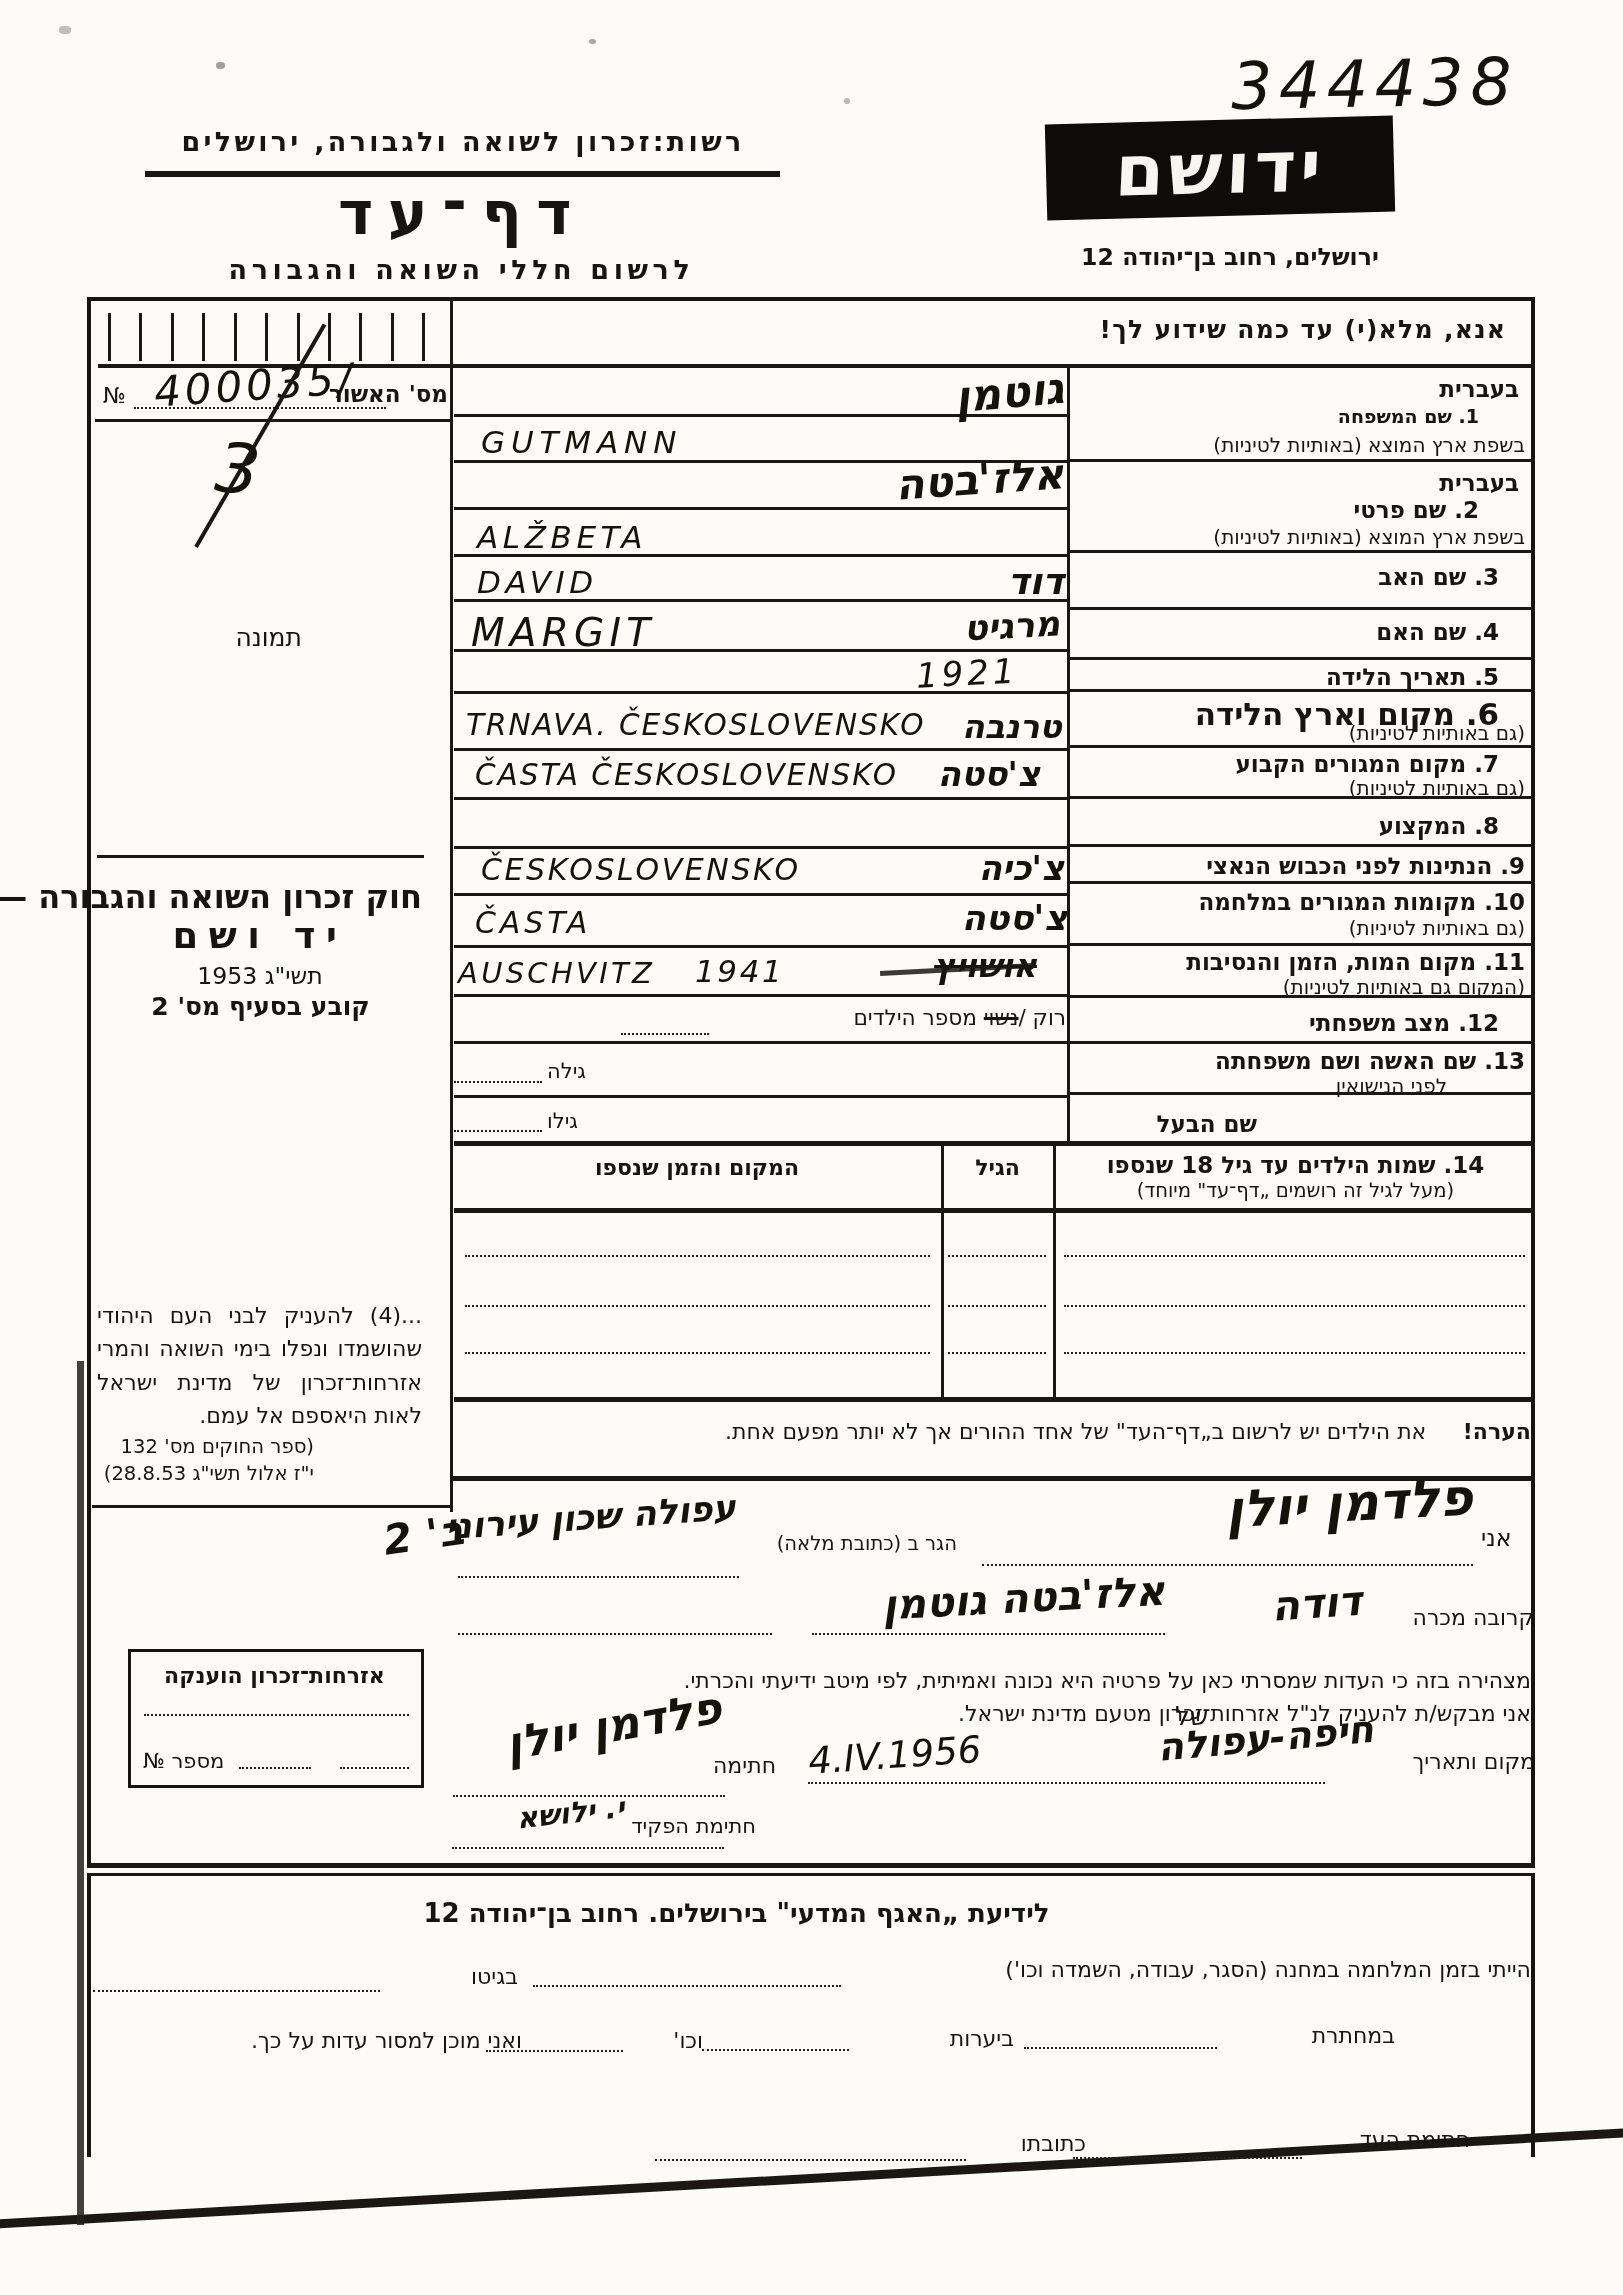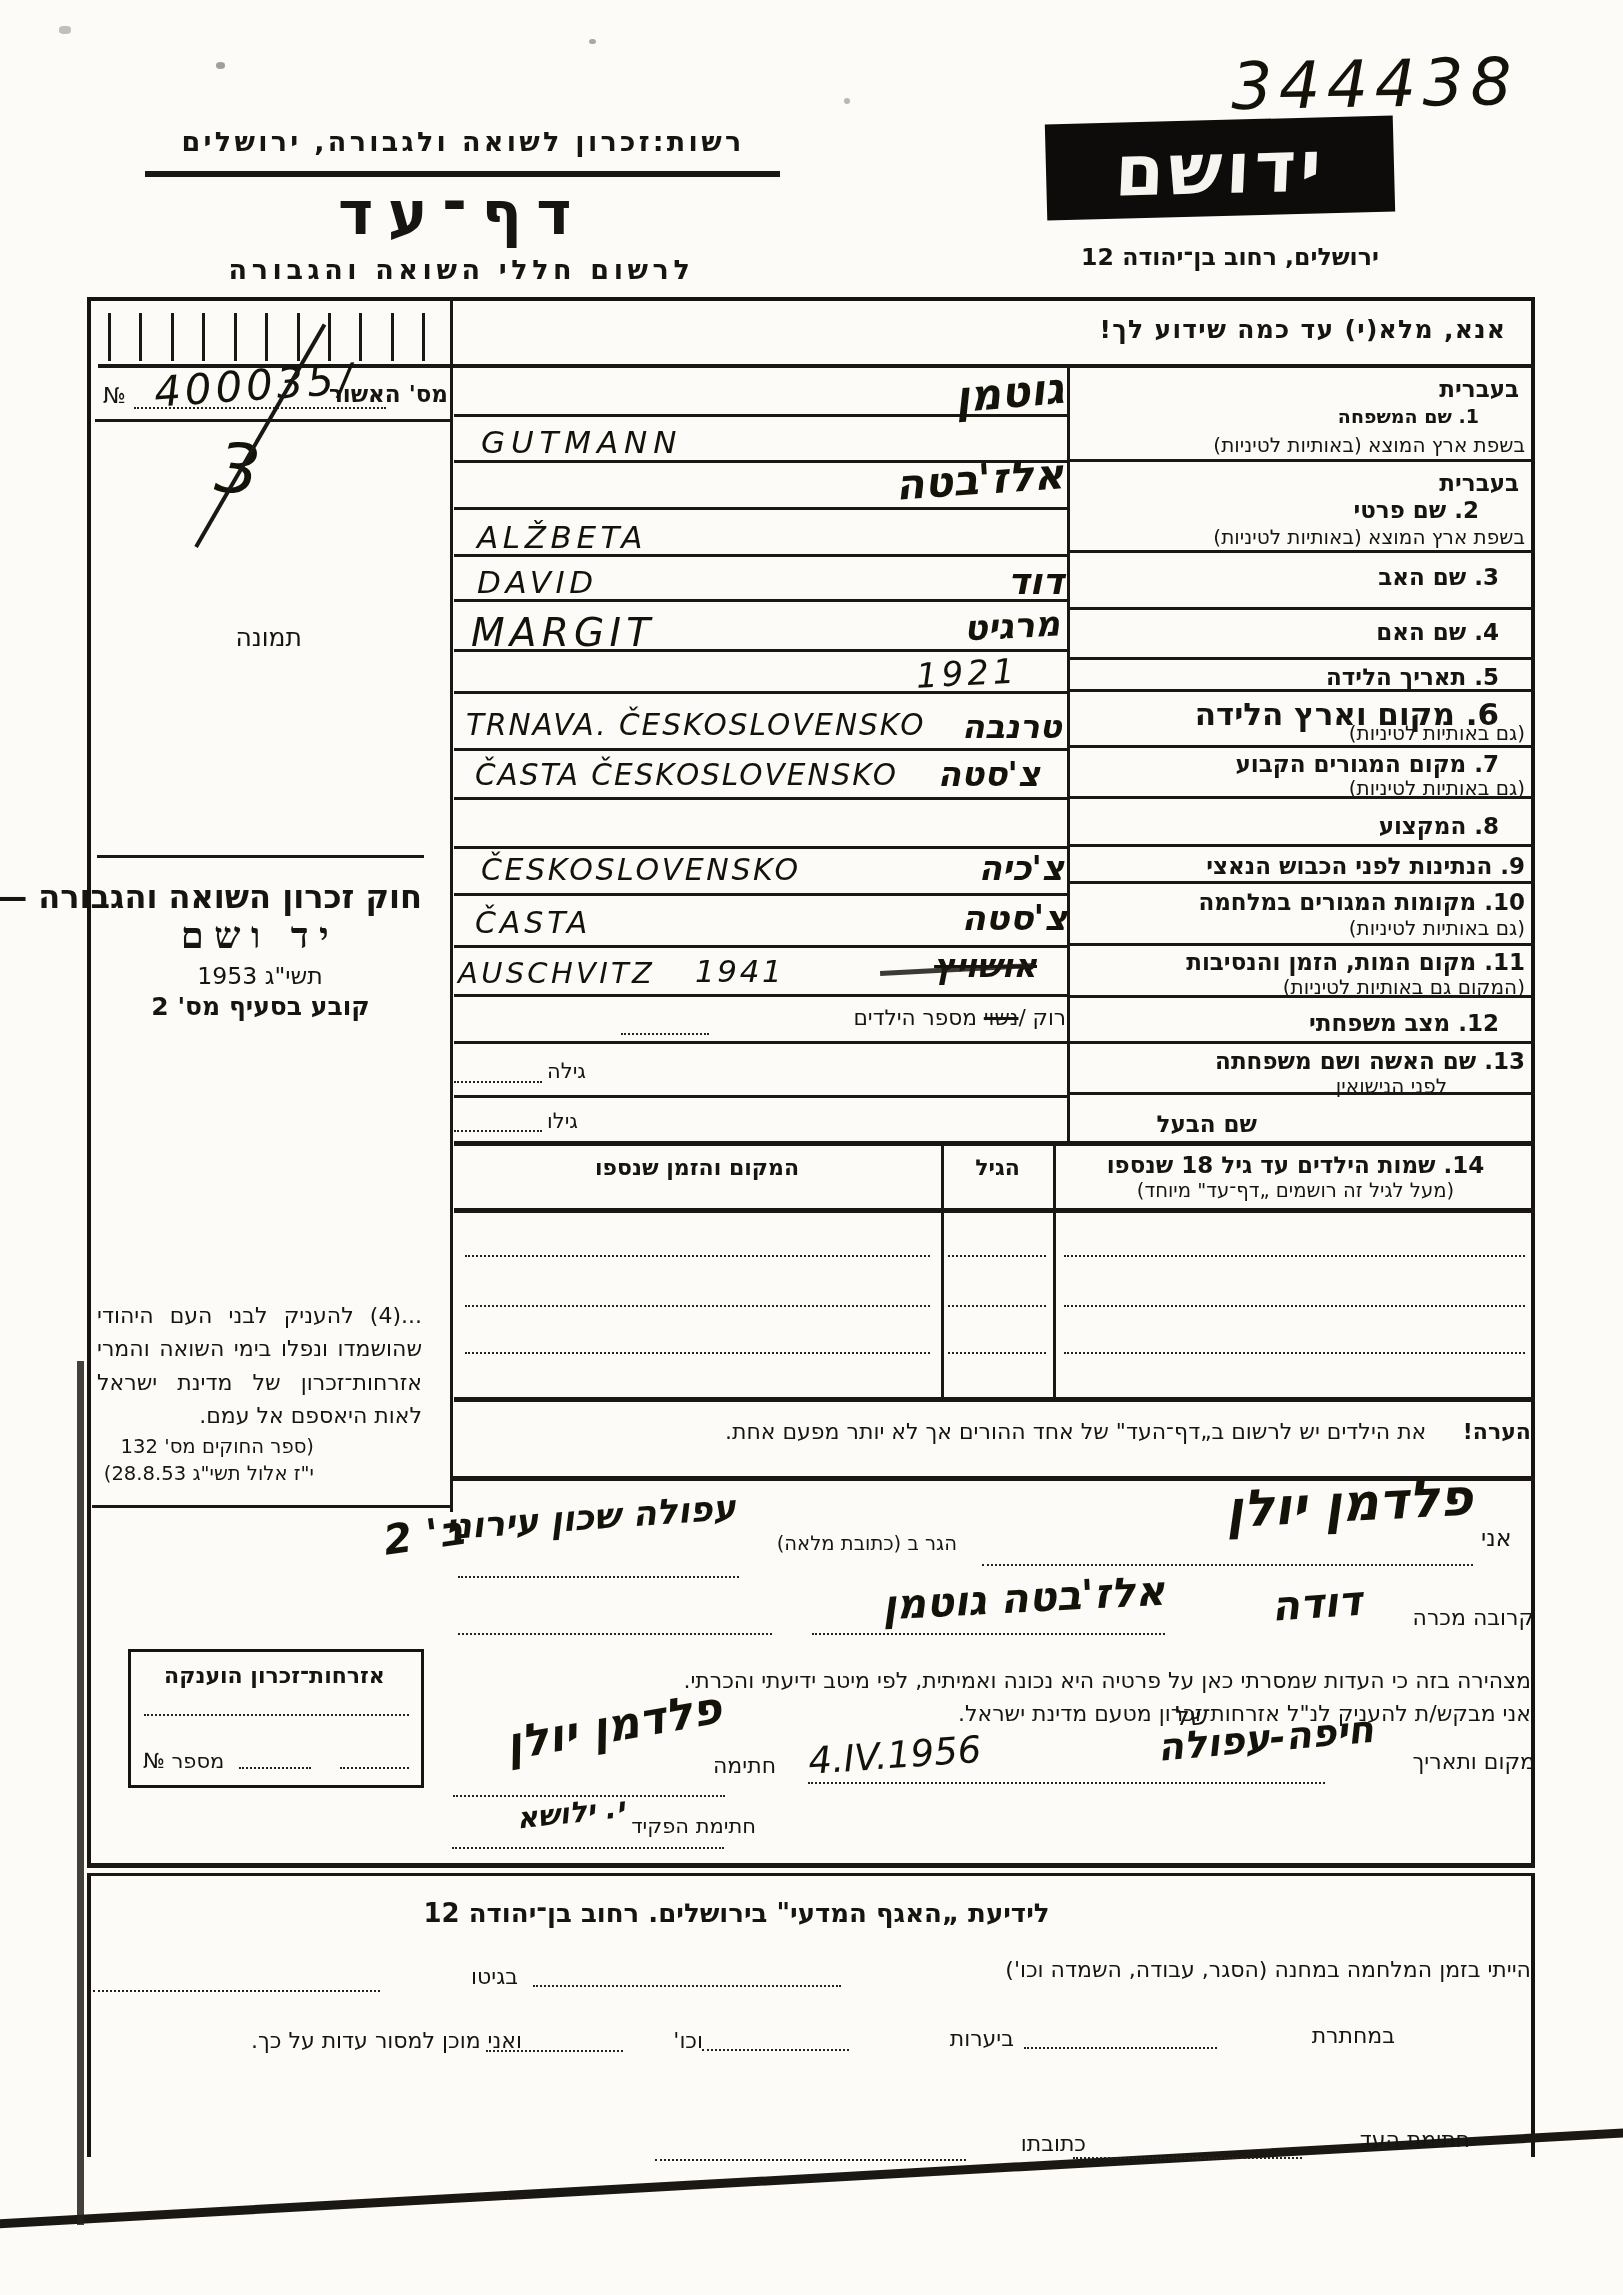--- a/index.html
+++ b/index.html
@@ -200,21 +200,21 @@
   <div class="abs dot" style="left:1064px;top:1352px;width:461px;"></div>
 
   <div class="abs t rt" style="left:458px;top:1419px;width:1073px;font-size:22px;">
     <span class="b" style="margin-left:29.5px;">הערה!</span>
     <span>את הילדים יש לרשום ב„דף־העד" של אחד ההורים אך לא יותר מפעם אחת.</span>
   </div>
   <div class="abs ln" style="left:450px;top:1476px;width:1085px;height:4.6px;"></div>
 
   <div class="abs ln" style="left:97px;top:855px;width:327px;height:3.3px;"></div>
   <div class="abs t b ctr" style="left:98px;top:878px;width:324px;font-size:32px;">חוק זכרון השואה והגבורה —</div>
-  <div class="abs t b ctr" style="left:111px;top:914px;width:298px;font-size:37px;letter-spacing:10.5px;font-family:Liberation Serif, serif;">יד ושם</div>
+  <div class="abs t b ctr" style="left:111px;top:914px;width:298px;font-size:37px;letter-spacing:10.5px;">יד ושם</div>
   <div class="abs t ctr" style="left:111px;top:962px;width:298px;font-size:23.6px;">תשי"ג 1953</div>
   <div class="abs t b ctr" style="left:105px;top:992px;width:311px;font-size:25px;">קובע בסעיף מס' 2</div>
   <div class="abs t tw" style="left:97px;top:1299px;width:325px;font-size:22px;line-height:1.52;text-align:justify;">...(4) להעניק לבני העם היהודי שהושמדו ונפלו בימי השואה והמרי אזרחות־זכרון של מדינת ישראל לאות היאספם אל עמם.</div>
   <div class="abs t rt" style="left:98px;top:1435px;width:216px;font-size:19.6px;">(ספר החוקים מס' 132</div>
   <div class="abs t rt" style="left:98px;top:1462px;width:216px;font-size:19.6px;">י"ז אלול תשי"ג 28.8.53)</div>
   <div class="abs ln" style="left:92px;top:1505px;width:359px;height:3.3px;"></div>
 
   <div class="abs" style="left:128px;top:1649px;width:296px;height:139px;border:3.9px solid #161310;box-sizing:border-box;"></div>
   <div class="abs t b ctr" style="left:134px;top:1663px;width:281px;font-size:22px;">אזרחות־זכרון הוענקה</div>
   <div class="abs dot" style="left:144px;top:1714px;width:265px;"></div>

